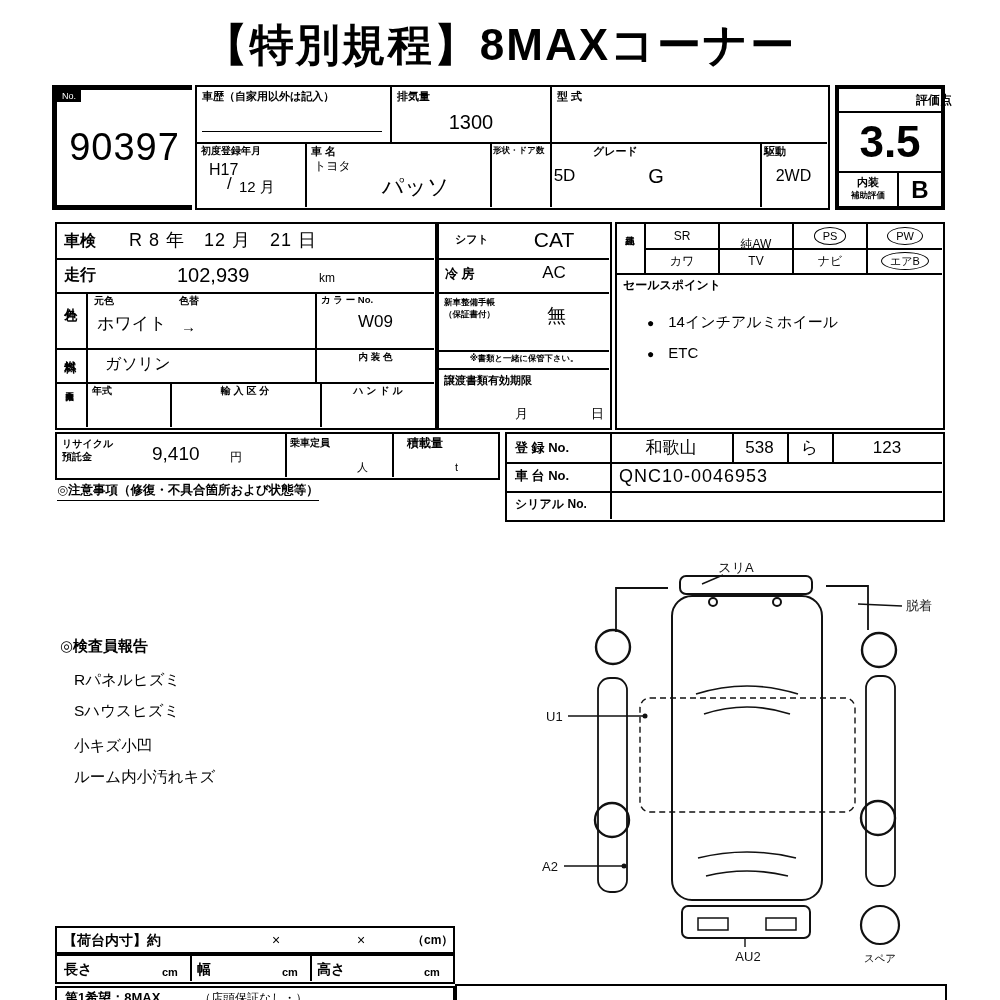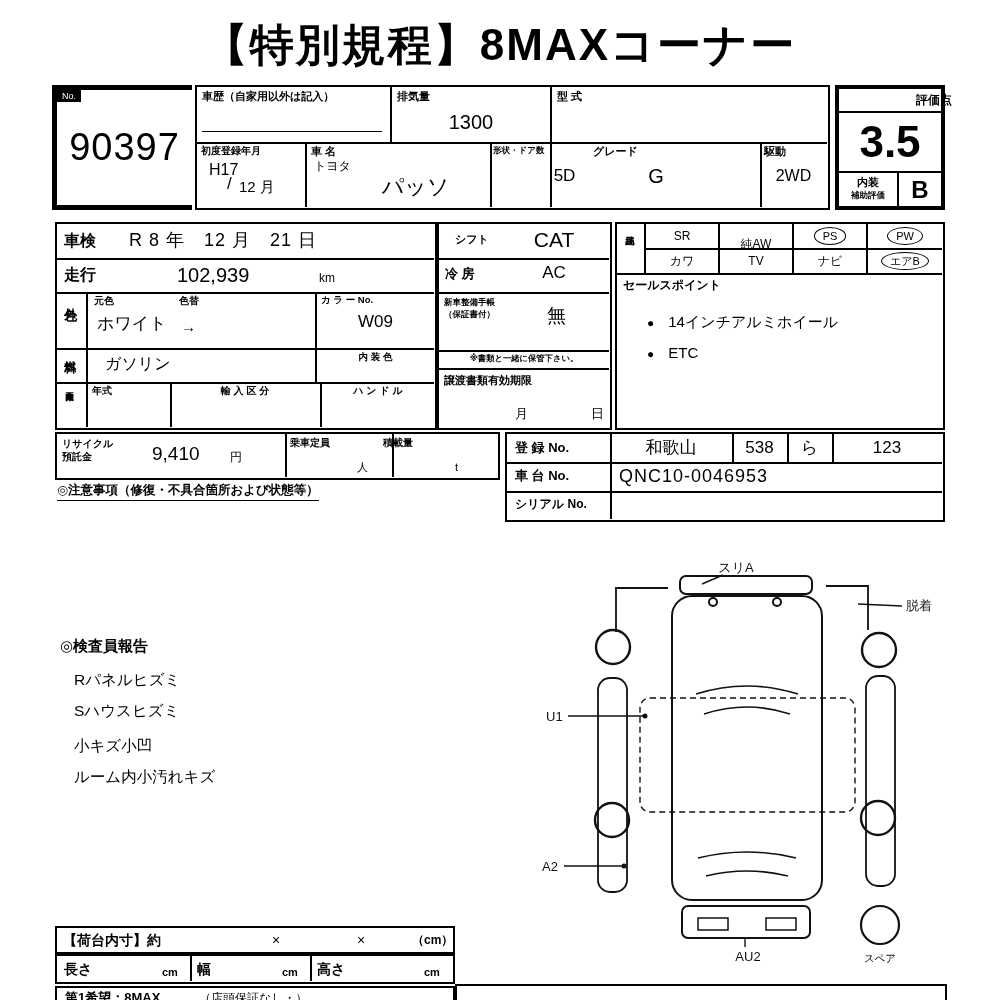--- a/index.html
+++ b/index.html
@@ -186,21 +186,21 @@
 
   <div class="box" style="left:55px;top:432px;width:445px;height:48px;">
     <div class="vl" style="left:228px;top:0;width:2px;height:43px;"></div>
     <div class="vl" style="left:335px;top:0;width:2px;height:43px;"></div>
     <span class="lb" style="left:5px;top:4px;font-size:10px;">リサイクル</span>
     <span class="lb" style="left:5px;top:17px;font-size:10px;">預託金</span>
     <span class="val" style="left:95px;top:10px;font-size:19px;">9,410</span>
     <span class="val" style="left:173px;top:17px;font-size:12px;">円</span>
     <span class="lb" style="left:233px;top:3px;font-size:10px;">乗車定員</span>
     <span class="val" style="left:300px;top:27px;font-size:11px;">人</span>
-    <span class="lb" style="left:326px;top:3px;font-size:10px;">積載量</span>
+    <span class="lb" style="left:350px;top:3px;font-size:12px;">積載量</span>
     <span class="val" style="left:398px;top:27px;font-size:11px;">t</span>
   </div>
 
   <div class="abs" style="left:57px;top:482px;font-size:12.5px;font-weight:bold;border-bottom:1.5px solid #000;padding-bottom:1px;">◎注意事項（修復・不具合箇所および状態等）</div>
 
   <div class="box" style="left:505px;top:432px;width:440px;height:90px;">
     <div class="hl" style="left:0;top:28px;width:435px;height:1.5px;"></div>
     <div class="hl" style="left:0;top:57px;width:435px;height:1.5px;"></div>
     <div class="vl" style="left:103px;top:0;width:1.5px;height:85px;"></div>
     <div class="vl" style="left:225px;top:0;width:1.5px;height:28px;"></div>

